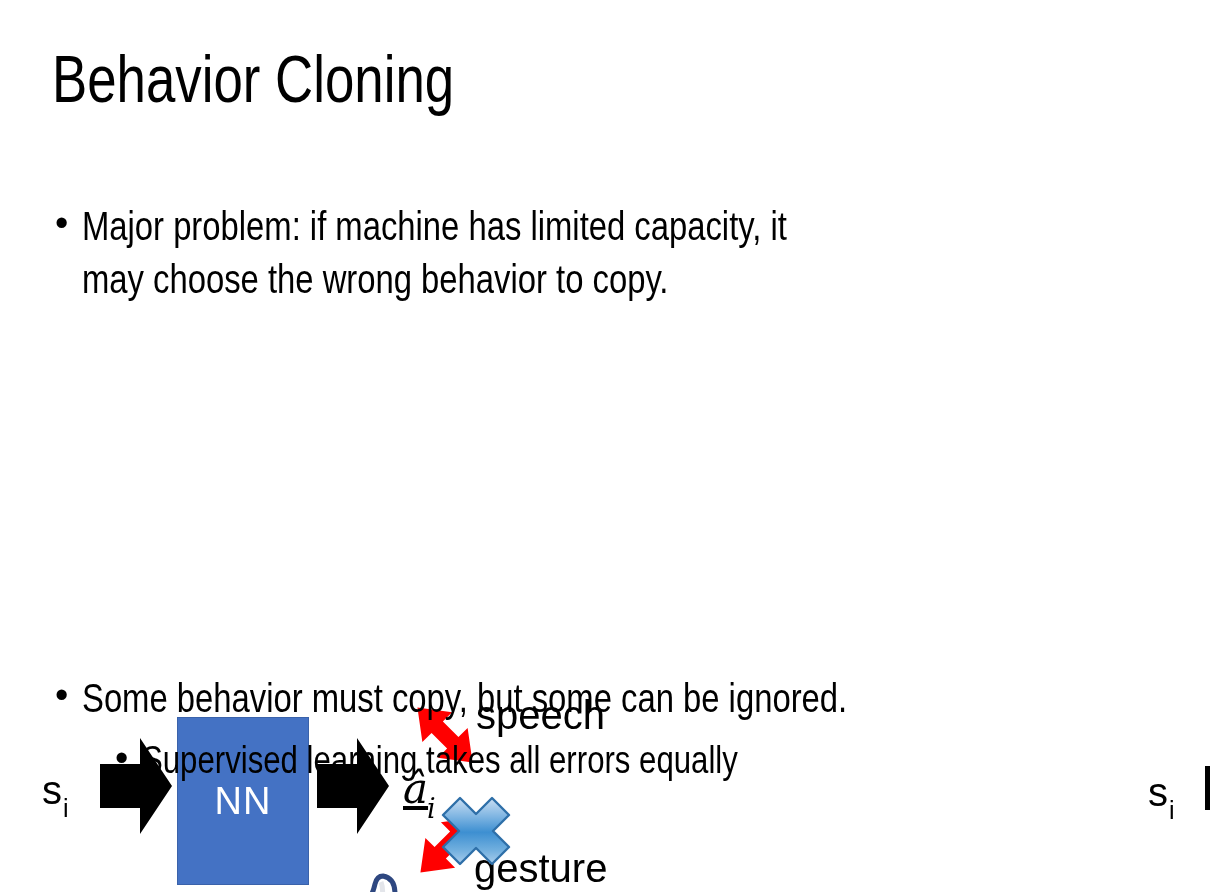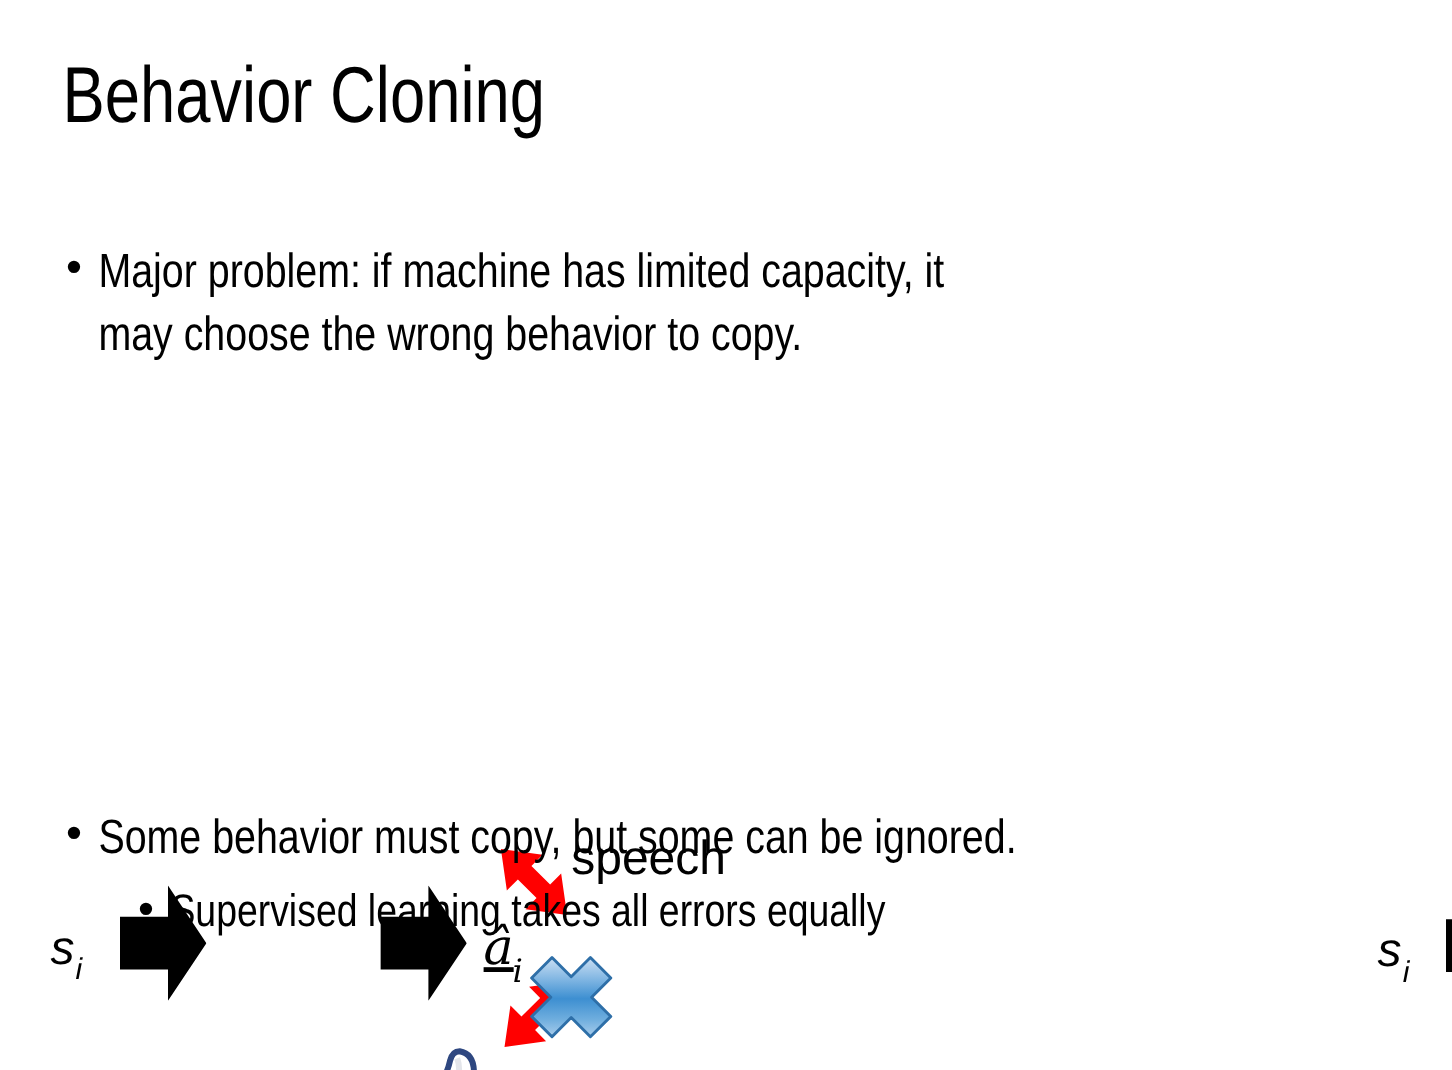--- a/index.html
+++ b/index.html
@@ -66,21 +66,20 @@
   }
   #diagram-left  { left: 0px;   width: 620px; }
   #diagram-right { left: 560px; width: 650px; }
 
   
   .state-label {
     position: absolute;
     font-size: 40px;
     line-height: 1;
     white-space: nowrap;
-    font-style: italic;
   }
   .state-label .sub {
     font-size: 25px;
     vertical-align: sub;
     position: relative;
     top: 4px;
     left: 1px;
   }
 
   
@@ -172,20 +171,23 @@
   <div class="state-label" style="left:42px; top:430px; position:absolute;">
     <span>s</span><span class="sub">i</span>
   </div>
 
   <div class="block-arrow" style="left:100px; top:398px;">
     <svg viewBox="0 0 72 96" preserveAspectRatio="none" aria-hidden="true">
       <polygon points="0,26 40,26 40,0 72,48 40,96 40,70 0,70" fill="#000000"></polygon>
     </svg>
   </div>
 
+  <div class="nn-box" style="left:177px; top:377px; width:130px; height:166px;">
+    <span class="nn-label">NN</span>
+  </div>
 
   <div class="block-arrow" style="left:317px; top:398px;">
     <svg viewBox="0 0 72 96" preserveAspectRatio="none" aria-hidden="true">
       <polygon points="0,26 40,26 40,0 72,48 40,96 40,70 0,70" fill="#000000"></polygon>
     </svg>
   </div>
 
   <div class="action-label" style="left:403px; top:428px;text-decoration:underline;">
     <span>â</span><span class="sub">i</span>
   </div>
@@ -201,20 +203,21 @@
   <div class="branch-label" style="left:476px; top:355px;">speech</div>
 
   <div class="red-arrow" style="left:403px; top:460px; width:90px; height:90px;">
     <svg viewBox="0 0 90 90" aria-hidden="true">
       <g fill="#FF0000" transform="rotate(45 45 45)">
         <polygon points="45,6 66,34 53,34 53,56 66,56 45,84 24,56 37,56 37,34 24,34"></polygon>
       </g>
     </svg>
   </div>
 
+  <div class="branch-label" style="left:474px; top:508px;">gesture</div>
 
   <div class="blue-x" style="left:437px; top:452px;">
     <svg viewBox="0 0 78 78" aria-hidden="true">
       <defs>
         <linearGradient id="xgradL" x1="0" y1="0" x2="0" y2="1">
           <stop offset="0%" stop-color="#CBDFF3"></stop>
           <stop offset="28%" stop-color="#7FB5E2"></stop>
           <stop offset="52%" stop-color="#3D8FD1"></stop>
           <stop offset="78%" stop-color="#6FAEDE"></stop>
           <stop offset="100%" stop-color="#A9CDEC"></stop>

